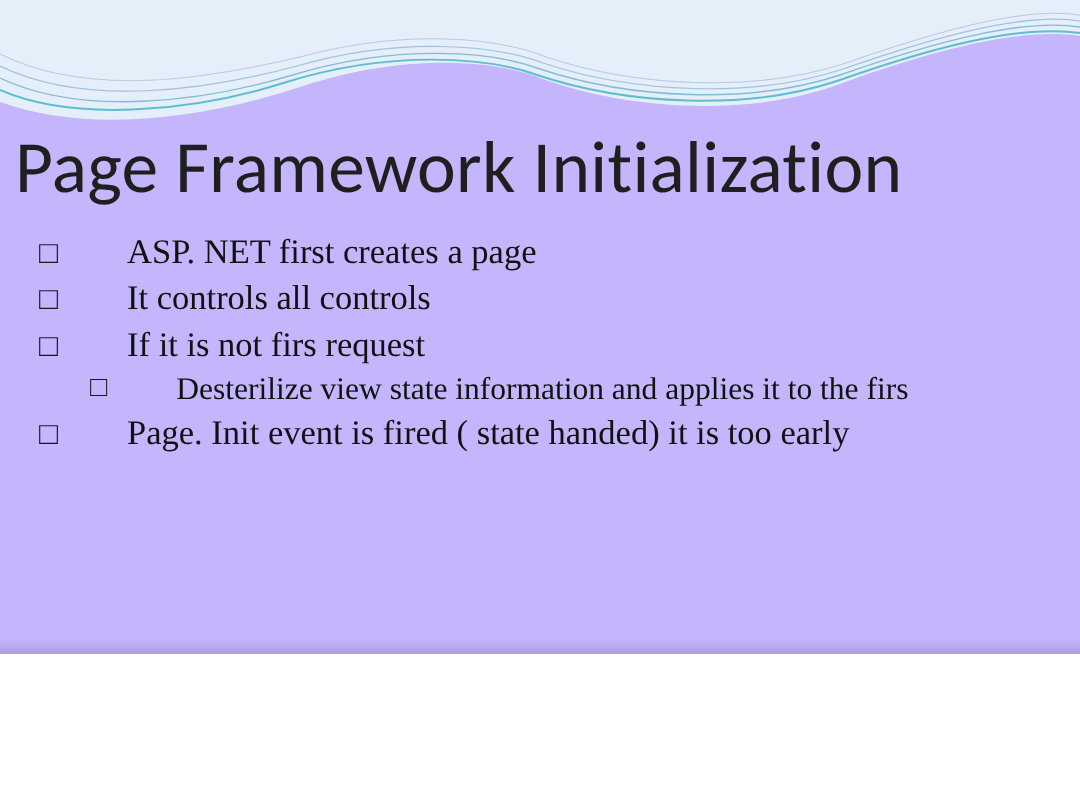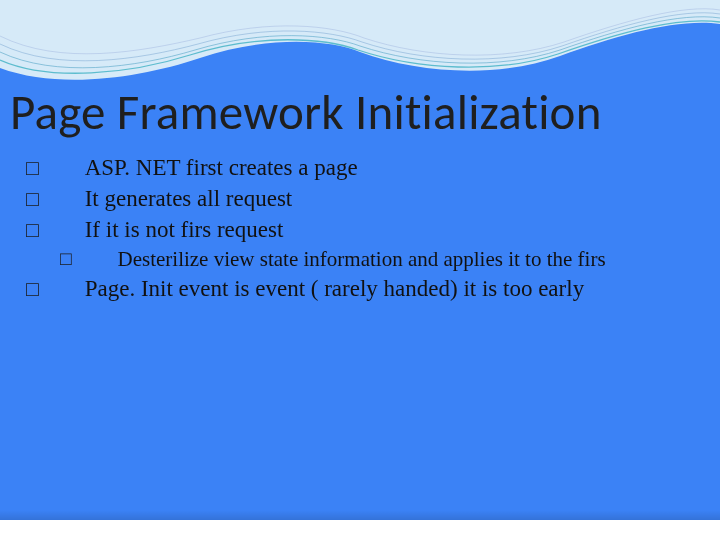--- a/index.html
+++ b/index.html
@@ -9,22 +9,22 @@
     height: 540px;
     background: #ffffff;
     font-family: Georgia, 'Times New Roman', serif;
     color: #1a1a1a;
     overflow: hidden;
     position: relative;
   }
   .slide {
     position: relative;
     width: 720px;
-    height: 520px;
-    background: #3b82f6;
+    height: 436px;
+    background: #c4b5fd;
   }
   .wave-decoration {
     position: absolute;
     top: 0;
     left: 0;
     width: 720px;
     height: 88px;
     pointer-events: none;
   }
   .title {
@@ -95,30 +95,30 @@
 
   <div class="title">Page Framework Initialization</div>
 
   <div class="content">
     <div class="bullet-row">
       <span class="sq">□</span>
       <span class="txt">ASP. NET first creates a page</span>
     </div>
     <div class="bullet-row">
       <span class="sq">□</span>
-      <span class="txt">It generates all request</span>
+      <span class="txt">It controls all controls</span>
     </div>
     <div class="bullet-row">
       <span class="sq">□</span>
       <span class="txt">If it is not firs request</span>
     </div>
     <div class="bullet-row level2">
       <span class="sq">□</span>
       <span class="txt">Desterilize view state information and applies it to the firs</span>
     </div>
     <div class="bullet-row">
       <span class="sq">□</span>
-      <span class="txt">Page. Init event is event ( rarely handed) it is too early</span>
+      <span class="txt">Page. Init event is fired ( state handed) it is too early</span>
     </div>
   </div>
 
   <div class="shadow-bottom"></div>
 </div>
 
 </body></html>

